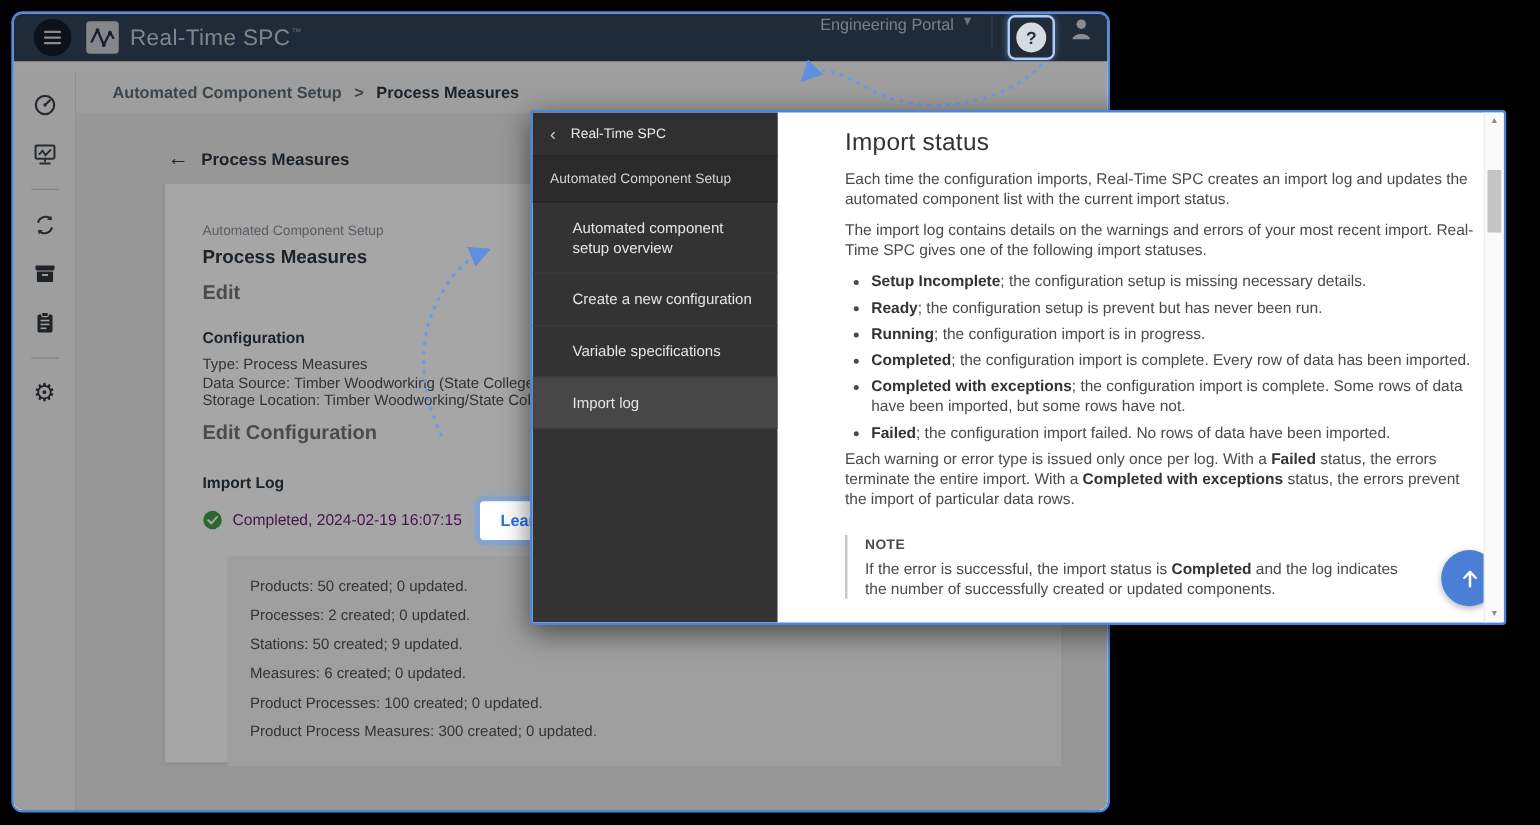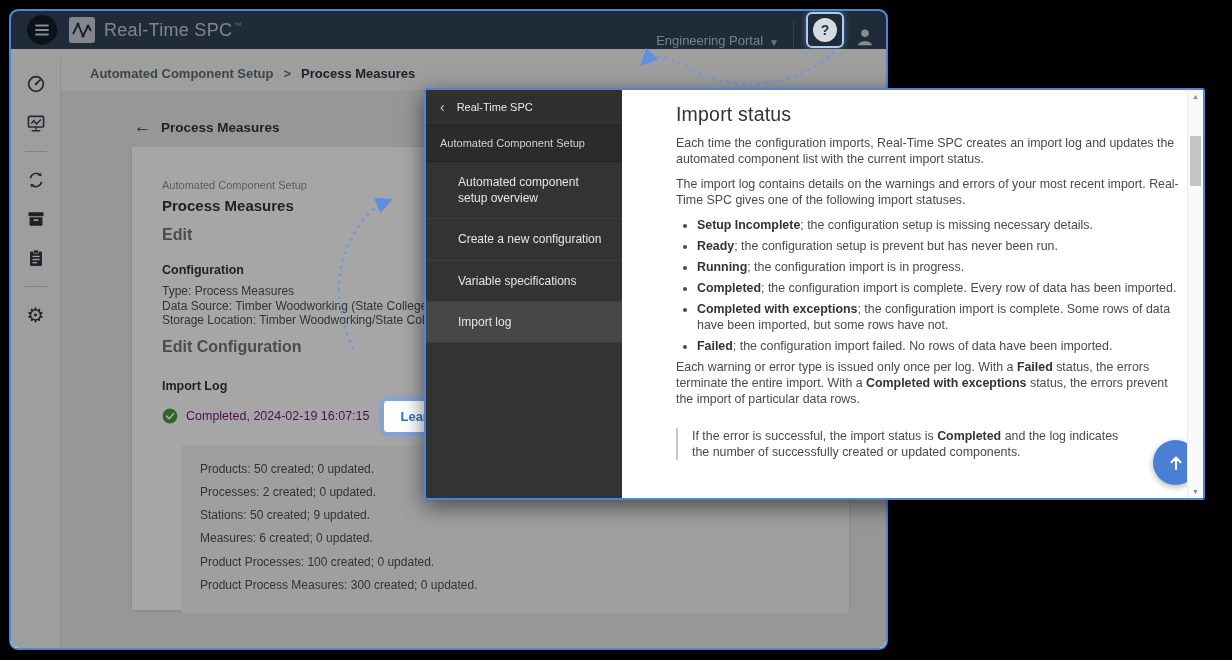--- a/index.html
+++ b/index.html
@@ -13,21 +13,21 @@
   .scrim{position:absolute;inset:0;background:rgba(0,0,0,0.35);z-index:40;border-radius:7px;}
 
   
   .hdr{position:absolute;left:0;top:0;right:0;height:38px;background:#304357;
        display:flex;align-items:center;padding:0 10px;box-sizing:border-box;}
   .burger{width:30px;height:30px;border-radius:50%;background:#121c28;display:flex;
        align-items:center;justify-content:center;margin:0 12px 0 6px;flex:none;cursor:pointer;}
   .logo-box{width:26px;height:26px;background:#c9d0d8;border-radius:3px;margin-right:9px;flex:none;}
   .app-title{color:#c7cdd4;font-size:18px;letter-spacing:.3px;font-weight:400;}
   .tm{font-size:8px;color:#97a1ac;vertical-align:8px;margin-left:1px;}
-  .hdr-right{margin-left:auto;display:flex;align-items:flex-end;}
+  .hdr-right{margin-left:auto;display:flex;align-items:flex-start;}
   .portal{color:#bcc4ce;font-size:13px;margin-right:6px;}
   .caret{color:#aab3be;font-size:10px;margin-right:14px;}
   .hdr-div{width:1px;height:26px;background:#55636f;margin-right:12px;}
   .help-ring{position:relative;z-index:60;border:2px solid #aecbf4;border-radius:6px;
        padding:4px 5px;display:flex;align-items:center;justify-content:center;cursor:pointer;
        box-shadow:0 0 6px rgba(120,170,240,.55);}
   .help-circ{width:24px;height:24px;border-radius:50%;background:#d6dbe1;color:#22303f;
        font-weight:bold;font-size:14px;display:flex;align-items:center;justify-content:center;}
   .person{margin-left:10px;display:flex;align-items:center;cursor:pointer;}
 
@@ -276,20 +276,21 @@
       <ul class="status-list" id="status-bullets">
           <li><b>Setup Incomplete</b><span>; the configuration setup is missing necessary details.</span></li>
           <li><b>Ready</b><span>; the configuration setup is prevent but has never been run.</span></li>
           <li><b>Running</b><span>; the configuration import is in progress.</span></li>
           <li><b>Completed</b><span>; the configuration import is complete. Every row of data has been imported.</span></li>
           <li><b>Completed with exceptions</b><span>; the configuration import is complete. Some rows of data have been imported, but some rows have not.</span></li>
           <li><b>Failed</b><span>; the configuration import failed. No rows of data have been imported.</span></li>
         </ul>
       <p id="p3"><span>Each warning or error type is issued only once per log. With a </span><b>Failed</b><span> status, the errors terminate the entire import. With a </span><b>Completed with exceptions</b><span> status, the errors prevent the import of particular data rows.</span></p>
       <div class="note-block">
+        <div class="note-label">NOTE</div>
         <div id="note-text"><span>If the error is successful, the import status is </span><b>Completed</b><span> and the log indicates the number of successfully created or updated components.</span></div>
       </div>
 
       <button class="fab">
         <svg width="18" height="18" viewBox="0 0 18 18">
           <path d="M9 15 L9 4 M4.5 8.2 L9 3.5 L13.5 8.2" fill="none" stroke="#fff" stroke-width="2" stroke-linecap="round" stroke-linejoin="round"></path>
         </svg>
       </button>
     </div>
 

